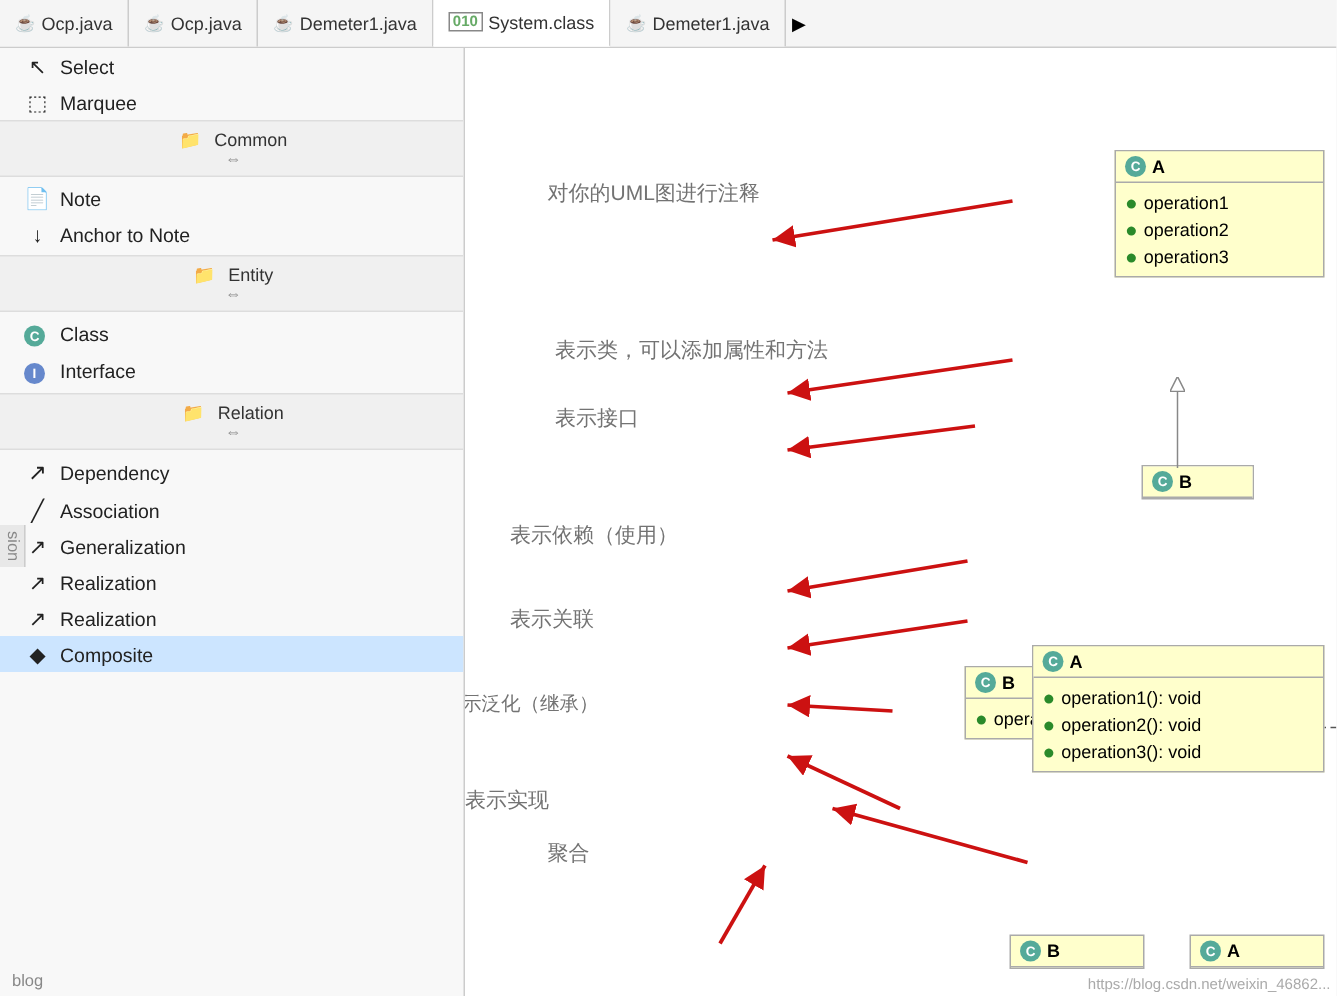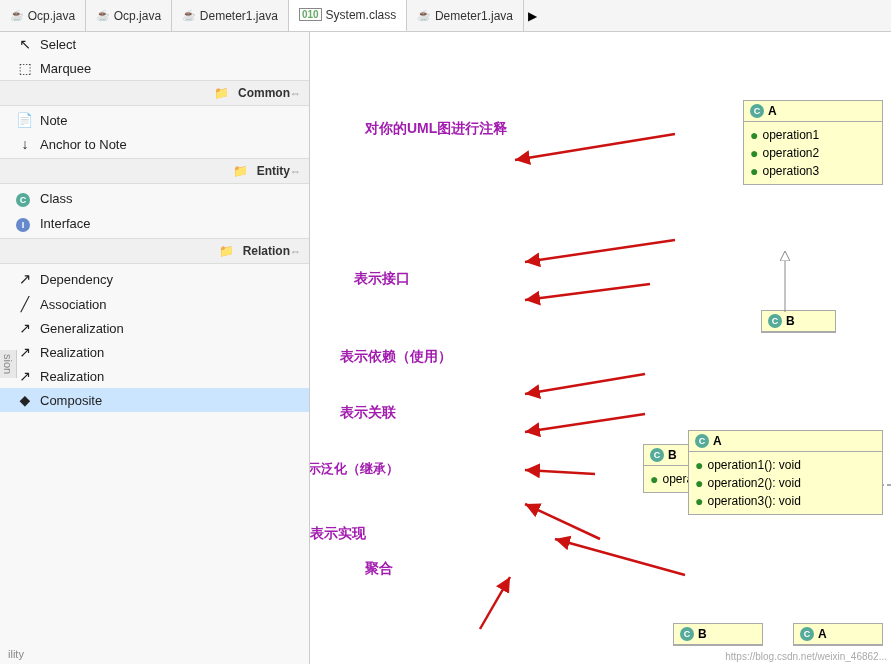--- a/index.html
+++ b/index.html
@@ -18,21 +18,21 @@
     .main-layout { display: flex; height: calc(664px - 32px); }
 
     
     .left-panel { width: 310px; background: #f8f8f8; border-right: 1px solid #ccc; display: flex; flex-direction: column; overflow-y: auto; flex-shrink: 0; }
     .tool-item { display: flex; align-items: center; padding: 4px 16px; cursor: pointer; color: #222; font-size: 13px; }
     .tool-item .icon { width: 18px; margin-right: 6px; text-align: center; font-size: 14px; }
 
     .section-header {
       display: flex; align-items: center; justify-content: flex-end;
       padding: 5px 8px 5px 10px; background: #f0f0f0; border-top: 1px solid #ddd; border-bottom: 1px solid #ddd;
-      font-size: 12px; font-weight: bold; color: #333; cursor: pointer;
+      font-size: 12px; font-weight: normal; color: #333; cursor: pointer; flex-direction: column;
     }
     .section-header .folder-icon { color: #d4900a; margin-right: 5px; }
     .section-header .pin-icon { color: #888; font-size: 11px; }
 
     .section-items { padding: 2px 0; }
     .tool-item.selected { background: #cce5ff; }
 
     
     .right-panel { flex: 1; position: relative; background: #fff; overflow: hidden; }
 
@@ -42,21 +42,21 @@
     }
     .uml-box .uml-title {
       background: #ffffcc; border-bottom: 1px solid #aaa; padding: 3px 6px; display: flex; align-items: center; font-weight: bold;
     }
     .uml-box .uml-body { padding: 4px 6px; }
     .uml-box .uml-method { display: flex; align-items: center; padding: 1px 0; }
     .uml-box .uml-method .method-dot { color: #2a8a2a; margin-right: 4px; font-size: 14px; }
 
     
     .anno-text {
-      position: absolute; color: #a21caf; font-size: 14px; font-weight: bold; white-space: nowrap;
+      position: absolute; color: #737373; font-size: 14px; font-weight: normal; white-space: nowrap;
     }
 
     
     .arrows-overlay { position: absolute; top: 0; left: 0; pointer-events: none; }
 
     
     .c-icon { display: inline-block; width: 14px; height: 14px; border-radius: 50%; background: #5a9; color: #fff; font-size: 9px; font-weight: bold; text-align: center; line-height: 14px; margin-right: 4px; }
     .i-icon { display: inline-block; width: 14px; height: 14px; border-radius: 50%; background: #6688cc; color: #fff; font-size: 9px; font-weight: bold; text-align: center; line-height: 14px; margin-right: 4px; }
   </style>
 </head>
@@ -162,27 +162,28 @@
       <div class="tool-item">
         <span class="icon">↗</span>
         <span>Realization</span>
       </div>
       <div class="tool-item selected">
         <span class="icon">◆</span>
         <span>Composite</span>
       </div>
     </div>
 
-    <div style="margin-top:auto;padding:4px 8px;font-size:11px;color:#888;">ility</div>
+    <div style="margin-top:auto;padding:4px 8px;font-size:11px;color:#888;">blog</div>
   </div>
 
   <div class="right-panel">
 
     <div class="anno-text" style="left:55px; top:88px;">对你的UML图进行注释</div>
-    <div class="anno-text" style="left:44px; top:238px;">表示接口</div>
+    <div class="anno-text" style="left:60px; top:193px;">表示类，可以添加属性和方法</div>
+    <div class="anno-text" style="left:60px; top:238px;">表示接口</div>
     <div class="anno-text" style="left:30px; top:316px;">表示依赖（使用）</div>
     <div class="anno-text" style="left:30px; top:372px;">表示关联</div>
     <div class="anno-text" style="left:-15px; top:428px; font-size:13px;">表示泛化（继承）</div>
     <div class="anno-text" style="left:0px; top:493px;">表示实现</div>
     <div class="anno-text" style="left:55px; top:528px;">聚合</div>
 
     <div class="uml-box" style="top:68px; right:8px; width:140px;">
       <div class="uml-title">
         <span class="c-icon">C</span>
         <span>A</span>

